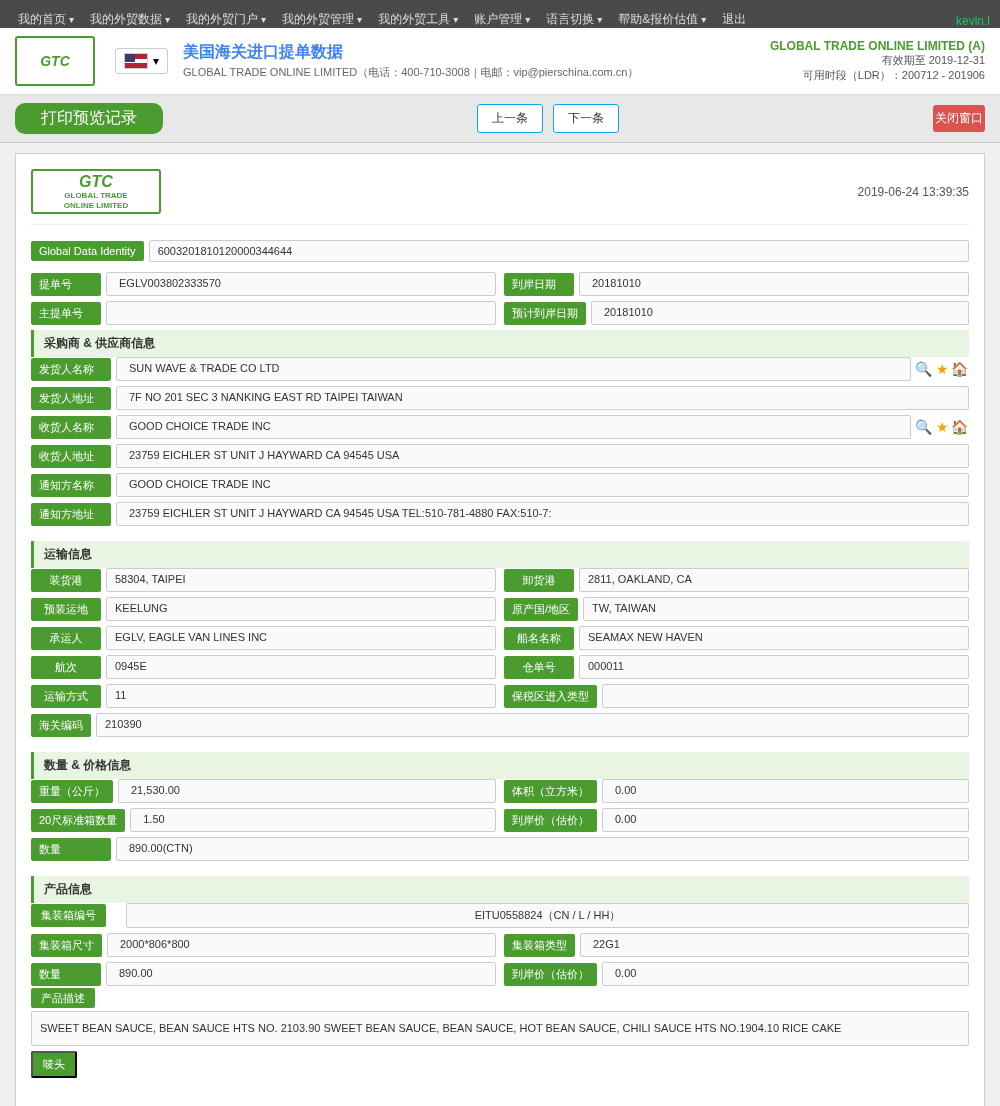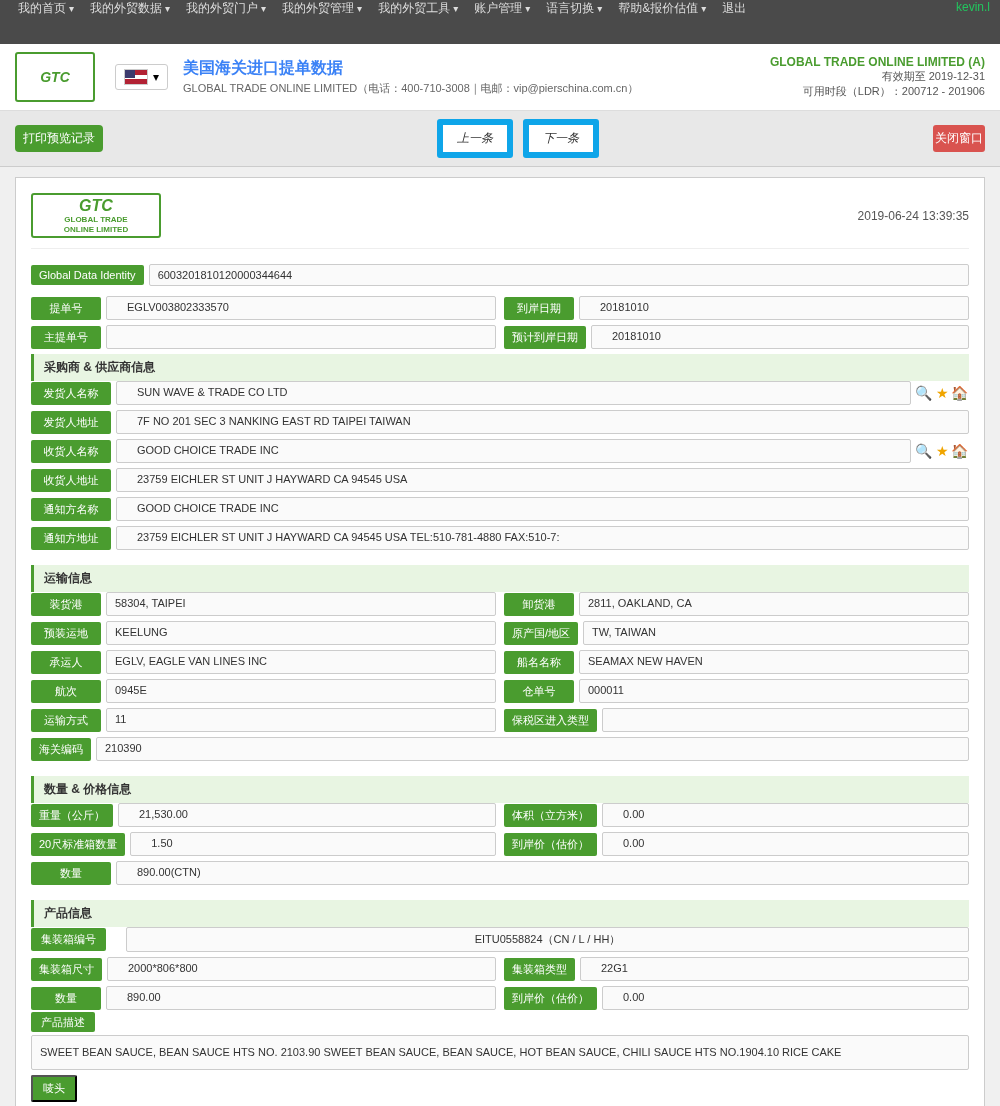--- a/index.html
+++ b/index.html
@@ -3,23 +3,23 @@
   <meta charset="utf-8">
   <style>
     * { margin: 0; padding: 0; box-sizing: border-box; }
     body { font-family: Arial, sans-serif; font-size: 12px; background: #f0f0f0; width: 1000px; }
 
     
     .top-nav {
       background: #4a4a4a;
       color: #ddd;
       display: flex;
-      align-items: flex-start;
+      align-items: flex-end;
       padding: 0 10px;
-      height: 44px;
+      height: 28px;
       font-size: 12px;
     }
     .top-nav-item {
       padding: 0 8px;
       cursor: pointer;
       display: flex;
       align-items: center;
       gap: 3px;
     }
     .top-nav-right {
@@ -98,34 +98,33 @@
       align-items: center;
       justify-content: space-between;
       padding: 8px 15px;
       border-bottom: 1px solid #ccc;
     }
     .action-bar-center { display: flex; gap: 10px; }
     .btn-print {
       background: #4a9c2f;
       color: #fff;
       border: none;
-      padding: 5px 8px;
-      border-radius: 4px;
+      padding: 5px 26px;
+      border-radius: 10px;
       cursor: pointer;
-      font-size: 12px;
+      font-size: 16px;
     }
     .btn-nav {
       background: #fff;
       color: #333;
-      border: 6px solid #0ea5e9;
+      border: 1px solid #0ea5e9;
       padding: 5px 14px;
       border-radius: 3px;
       cursor: pointer;
       font-size: 12px;
-      font-style: italic;
     }
     .btn-close {
       background: #d9534f;
       color: #fff;
       border: none;
       padding: 5px 2px;
       border-radius: 3px;
       cursor: pointer;
       font-size: 12px;
     }
@@ -177,28 +176,28 @@
       align-items: center;
       margin-bottom: 5px;
       gap: 5px;
     }
     .field-label {
       background: #4a9c2f;
       color: #fff;
       padding: 4px 8px;
       font-size: 11px;
       min-width: 80px;
-      text-align: center;
+      text-align: left;
       border-radius: 2px;
       white-space: nowrap;
     }
     .field-value {
       flex: 1;
       border: 1px solid #ccc;
-      padding: 4px 20px;
+      padding: 4px 12px;
       font-size: 11px;
       color: #333;
       background: #fafafa;
       min-height: 24px;
       border-radius: 2px;
     }
     .field-icons { display: flex; gap: 3px; align-items: center; }
     .icon-search { cursor: pointer; font-size: 14px; color: #666; }
     .icon-star { cursor: pointer; font-size: 14px; color: #f0a500; }
     .icon-home { cursor: pointer; font-size: 14px; color: #4a9c2f; }

